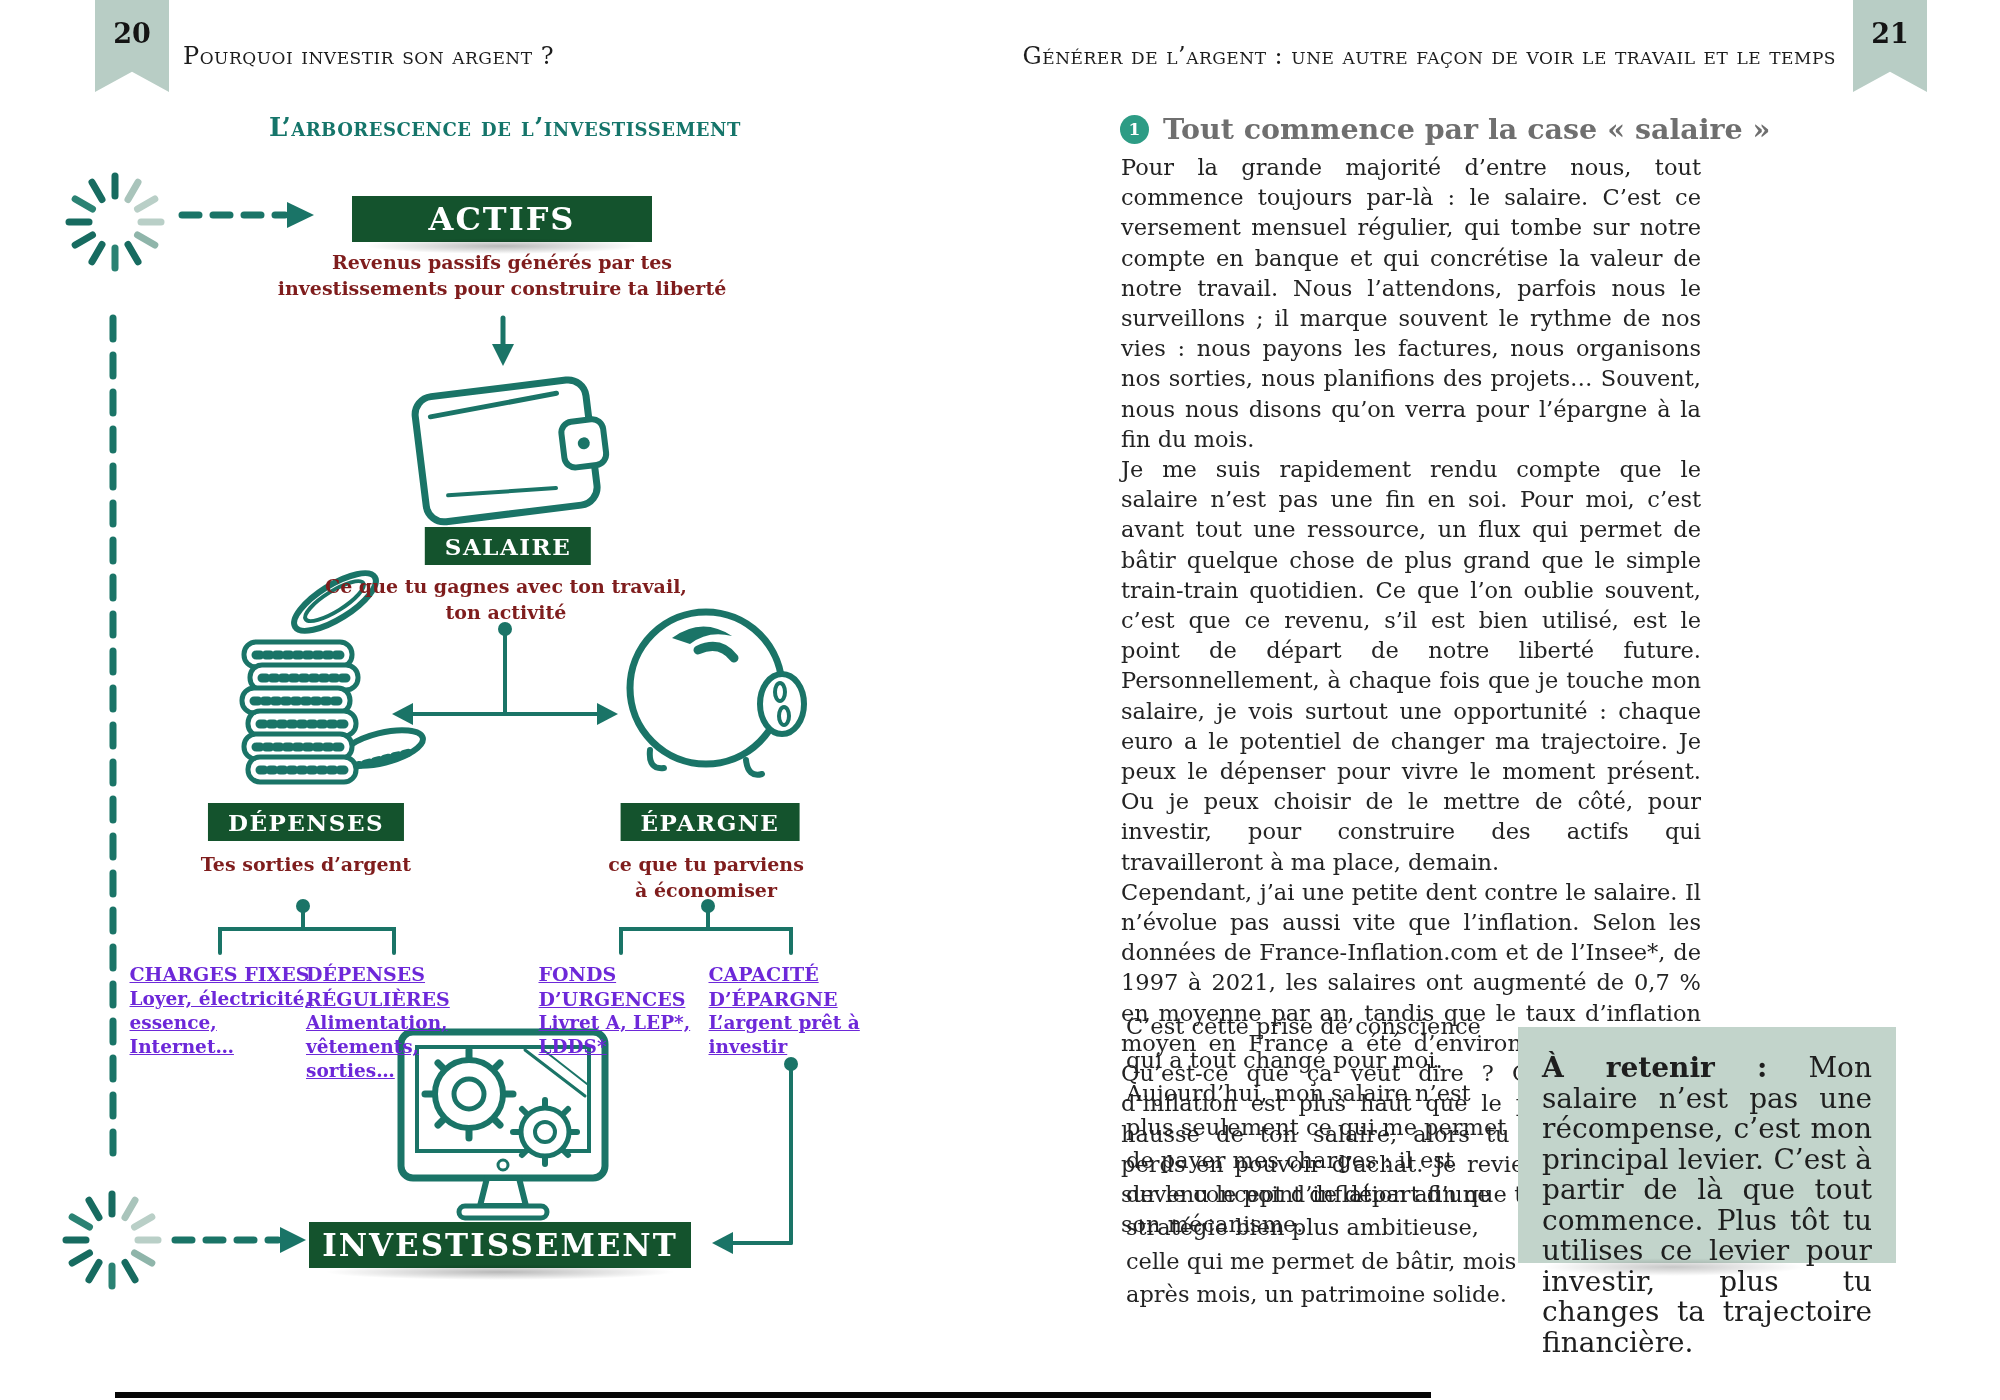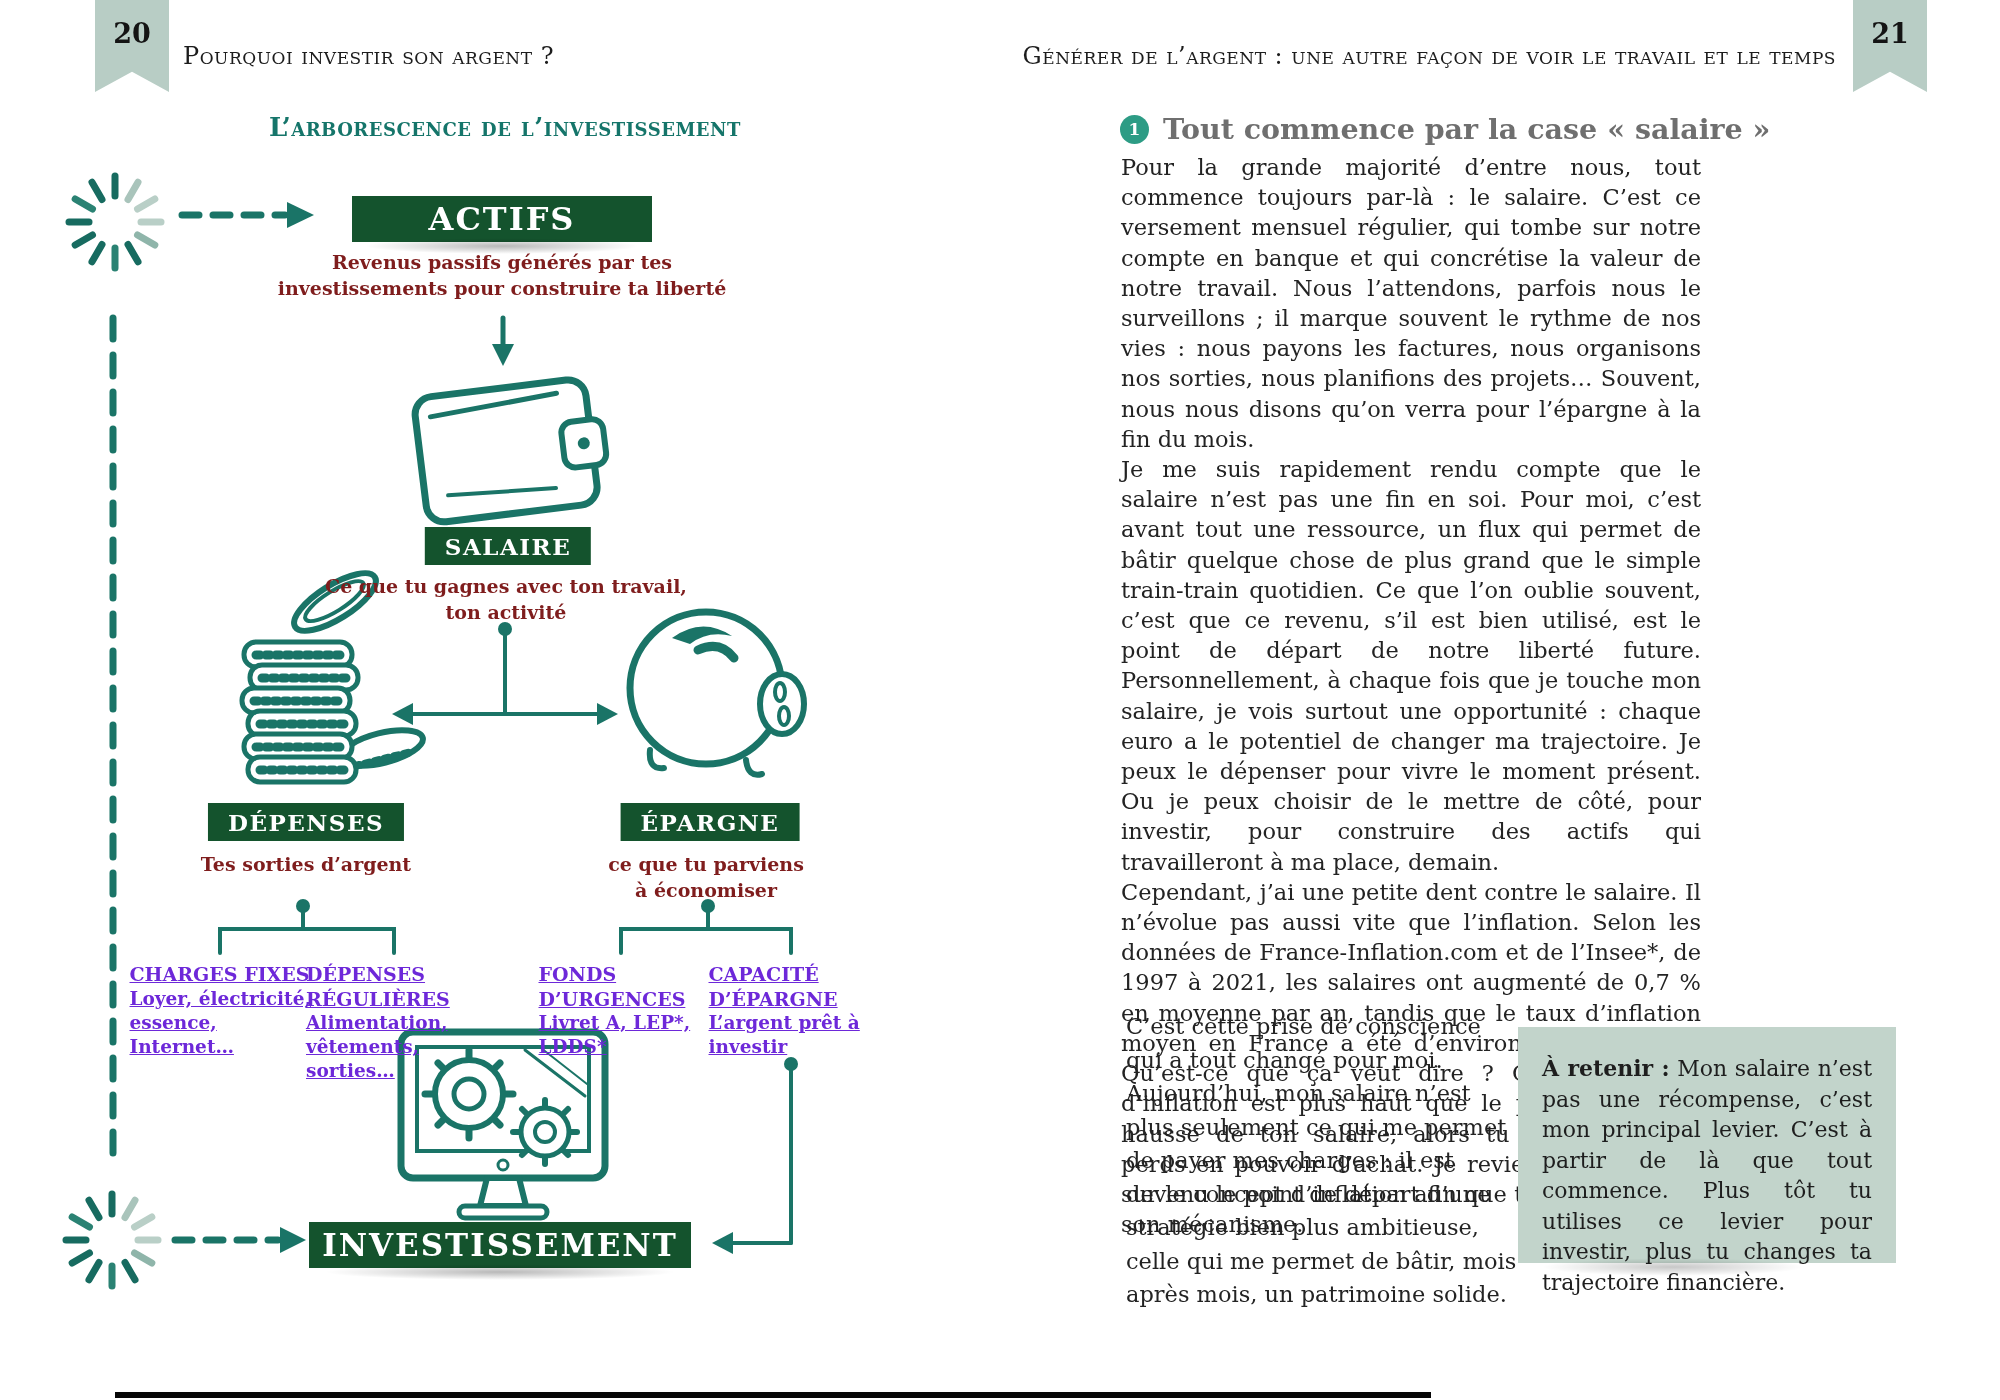--- a/index.html
+++ b/index.html
@@ -62,21 +62,21 @@
   .bodycol{position:absolute;left:1121px;top:152px;width:580px;}
   .bodycol p{
     margin:0;font-size:22.5px;line-height:30.2px;text-align:justify;color:#232323;
   }
   .lastrow{position:absolute;left:1121px;top:1005px;width:780px;display:flex;}
   .lastrow .narrow{width:402px;flex:0 0 auto;}
   .lastrow .narrow p{margin:5px;font-size:22.5px;line-height:33.5px;text-align:left;color:#232323;}
   .callout{
     margin-left:-5px;position:relative;left:0;width:330px;flex:0 0 auto;
     background:#c2d4cb;padding:26px 24px 28px 24px;margin-top:22px;height:182px;
-    font-size:22px;line-height:30.5px;text-align:justify;color:#1e1e1e;
+    font-size:28px;line-height:30.5px;text-align:justify;color:#1e1e1e;
   }
   .callout::after{
     content:"";position:absolute;left:6%;bottom:-13px;width:70%;height:18px;
     background:radial-gradient(ellipse at center, rgba(0,0,0,.22), rgba(0,0,0,0) 70%);
   }
   .callout b{font-weight:bold;}
   .bottom-rule{position:absolute;left:115px;top:1392px;width:1316px;height:6px;background:#060606;}
 </style>
 </head>
 <body>

